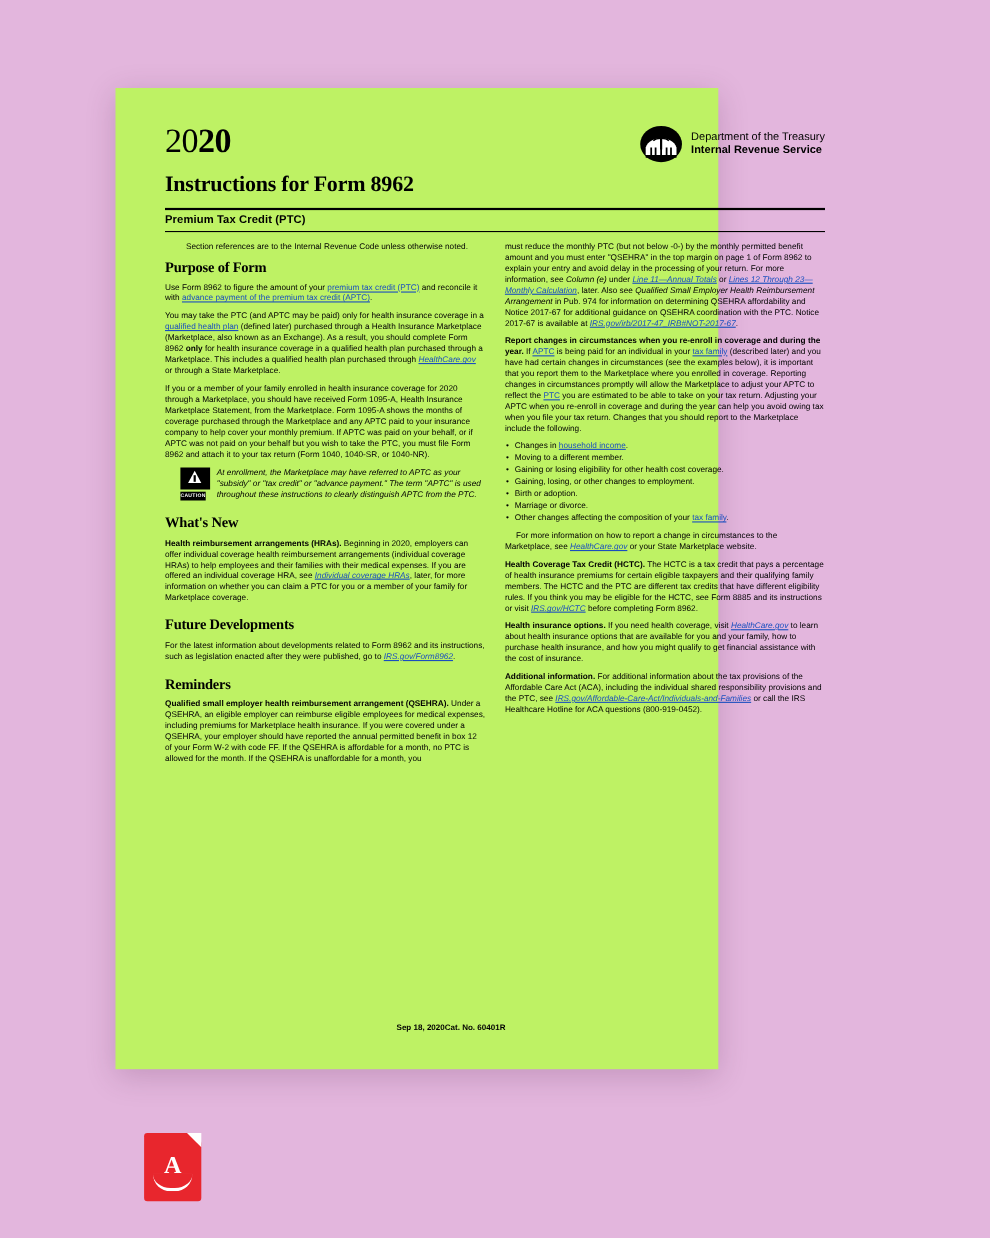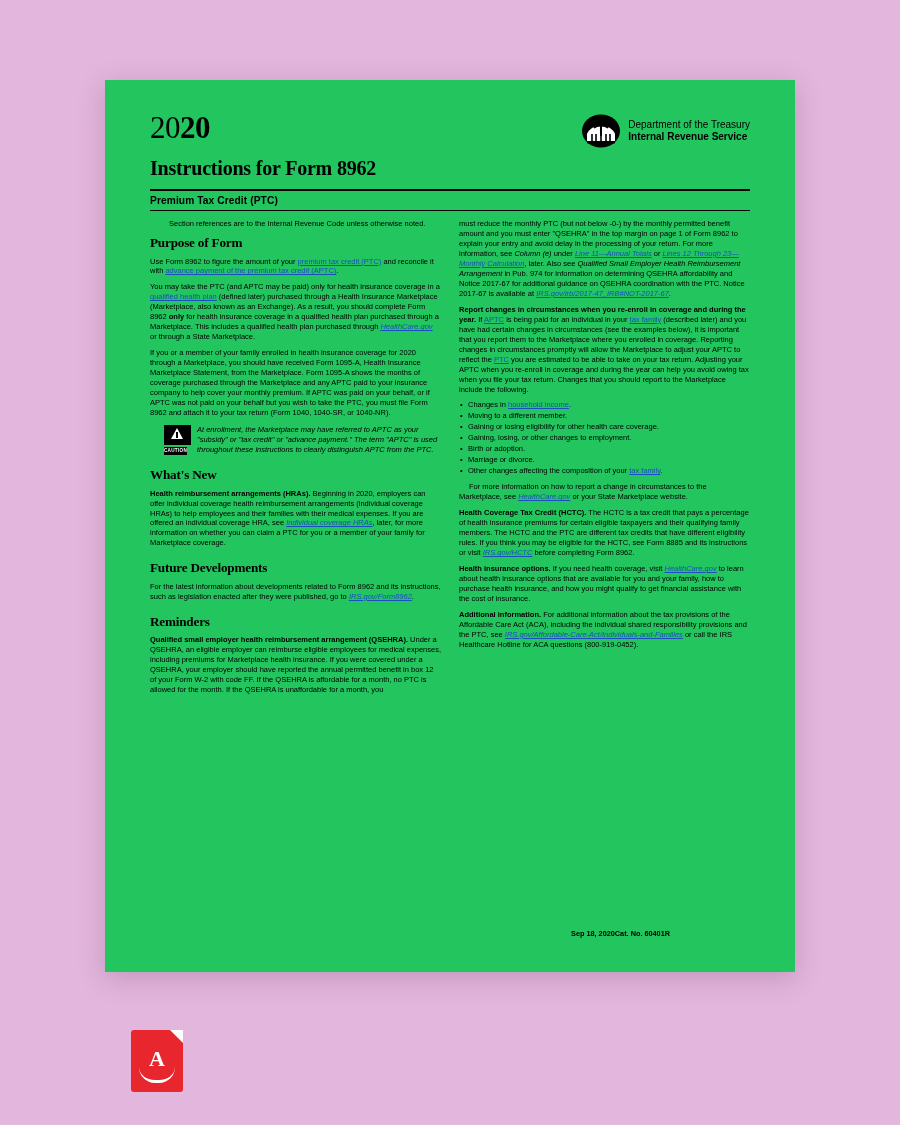--- a/index.html
+++ b/index.html
@@ -11,23 +11,23 @@
     height: 1125px;
     background: #e3b6dd;
     font-family: "Liberation Sans", sans-serif;
     position: relative;
     overflow: hidden;
   }
   .page-shadow {
     position: absolute;
     left: 105px;
     top: 80px;
-    width: 690px;
+    width: 548px;
     height: 892px;
-    background: #22c55e;
+    background: #bef264;
     box-shadow: 0 6px 26px rgba(80, 30, 75, 0.22);
   }
   .doc {
     position: absolute;
     left: 0;
     top: 0;
     width: 690px;
     height: 892px;
     padding: 0;
     box-sizing: border-box;
@@ -202,21 +202,21 @@
     line-height: 1.33;
   }
 
   
   .foot {
     position: absolute;
     left: 45px;
     right: 45px;
     bottom: 34px;
     display: flex;
-    justify-content: flex-end;
+    justify-content: center;
     font-size: 7.3px;
     font-weight: 700;
   }
   .foot .cat { margin-right: 80px; }
 
   
   .pdf-icon {
     position: absolute;
     left: 131px;
     top: 1030px;
@@ -324,21 +324,21 @@
 
         <div class="col">
 
           <p>must reduce the monthly PTC (but not below -0-) by the monthly permitted benefit amount and you must enter "QSEHRA" in the top margin on page 1 of Form 8962 to explain your entry and avoid delay in the processing of your return. For more information, see <i class="run">Column (e)</i> under <a class="lnk it" href="#">Line 11—Annual Totals</a> or <a class="lnk it" href="#">Lines 12 Through 23—Monthly Calculation</a>, later. Also see <i class="run">Qualified Small Employer Health Reimbursement Arrangement</i> in Pub. 974 for information on determining QSEHRA affordability and Notice 2017-67 for additional guidance on QSEHRA coordination with the PTC. Notice 2017-67 is available at <a class="lnk it" href="#">IRS.gov/irb/2017-47_IRB#NOT-2017-67</a>.</p>
 
           <p><b class="run">Report changes in circumstances when you re-enroll in coverage and during the year.</b>  If <a class="lnk" href="#">APTC</a> is being paid for an individual in your <a class="lnk" href="#">tax family</a> (described later) and you have had certain changes in circumstances (see the examples below), it is important that you report them to the Marketplace where you enrolled in coverage. Reporting changes in circumstances promptly will allow the Marketplace to adjust your APTC to reflect the <a class="lnk" href="#">PTC</a> you are estimated to be able to take on your tax return. Adjusting your APTC when you re-enroll in coverage and during the year can help you avoid owing tax when you file your tax return. Changes that you should report to the Marketplace include the following.</p>
 
           <ul class="bullets">
             <li>Changes in <a class="lnk" href="#">household income</a>.</li>
             <li>Moving to a different member.</li>
-            <li>Gaining or losing eligibility for other health care coverage.</li>
+            <li>Gaining or losing eligibility for other health cost coverage.</li>
             <li>Gaining, losing, or other changes to employment.</li>
             <li>Birth or adoption.</li>
             <li>Marriage or divorce.</li>
             <li>Other changes affecting the composition of your <a class="lnk" href="#">tax family</a>.</li>
           </ul>
 
           <p class="indent">For more information on how to report a change in circumstances to the Marketplace, see <a class="lnk it" href="#">HealthCare.gov</a> or your State Marketplace website.</p>
 
           <p><b class="run">Health Coverage Tax Credit (HCTC).</b>  The HCTC is a tax credit that pays a percentage of health insurance premiums for certain eligible taxpayers and their qualifying family members. The HCTC and the PTC are different tax credits that have different eligibility rules. If you think you may be eligible for the HCTC, see Form 8885 and its instructions or visit <a class="lnk it" href="#">IRS.gov/HCTC</a> before completing Form 8962.</p>
 

